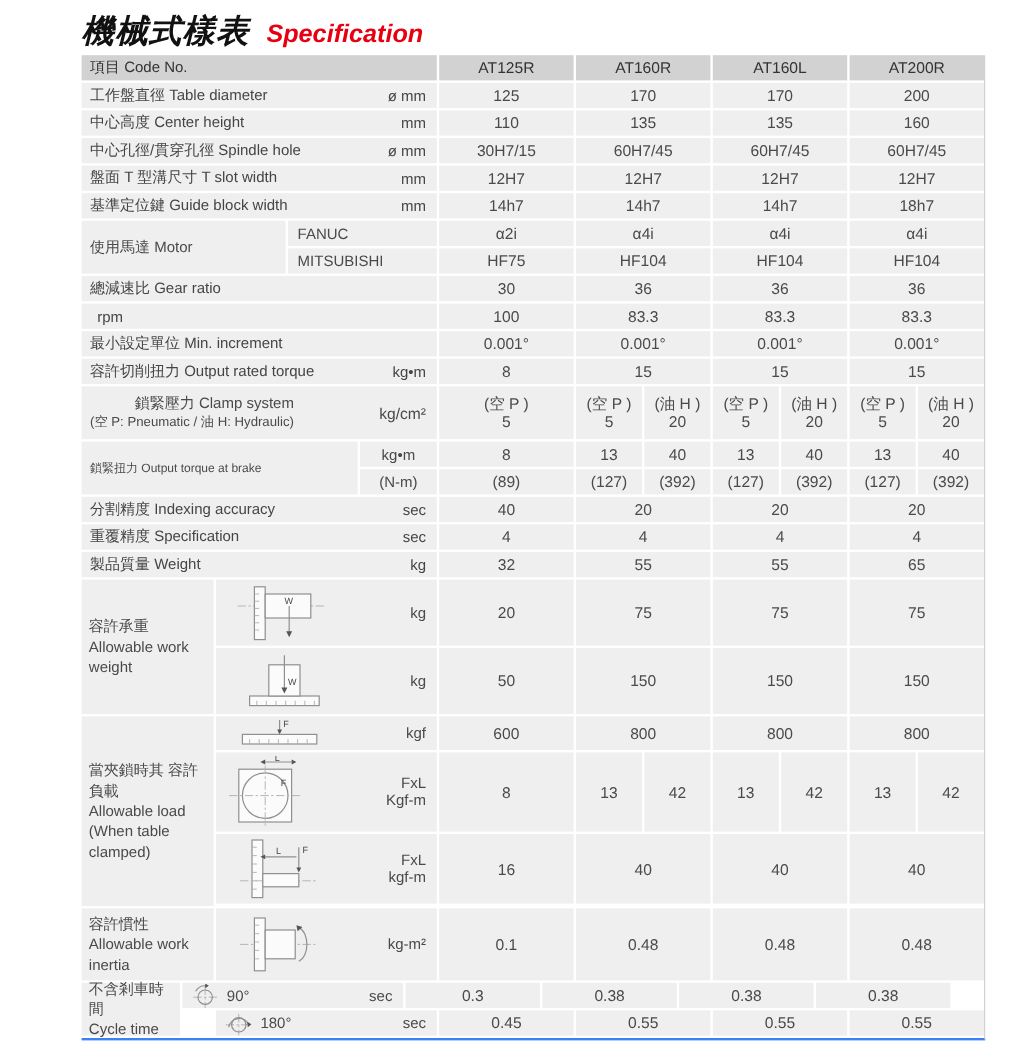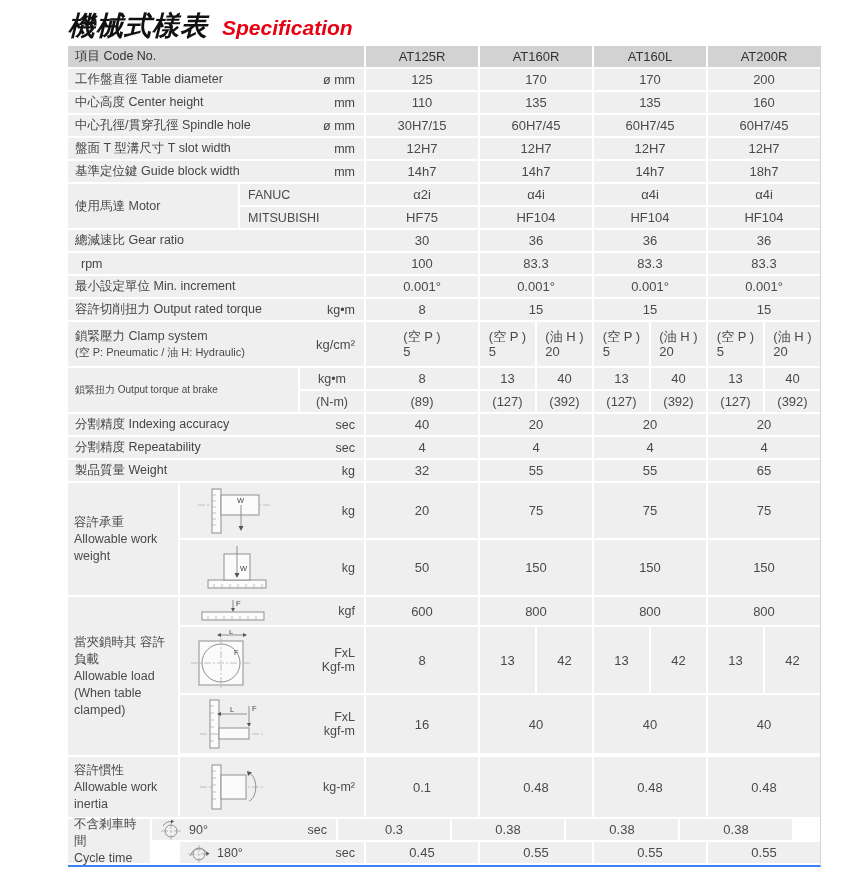--- a/index.html
+++ b/index.html
@@ -17,30 +17,30 @@
   .lbl{width:296px;justify-content:space-between;padding:0 9px 0 7px;font-size:12.5px;color:#454545;}
   .lbl .lab{white-space:nowrap;}
   .lbl .unit{white-space:nowrap;padding-left:6px;}
   .lbl.small .lab{font-size:10px;letter-spacing:-0.2px;}
   .v{width:112px;}
   .split{width:112px;display:flex;gap:2px;}
   .split .c{flex:1;}
   .sec{display:flex;gap:2px;margin-bottom:2px;}
   .stack{display:flex;flex-direction:column;gap:2px;flex:1;}
   .subrow{display:flex;gap:2px;}
-  .two{display:flex;flex-direction:column;justify-content:center;line-height:15px;}
+  .two{display:flex;flex-direction:column;justify-content:center;line-height:15px;text-align:center;}
   .lbl-narrow{width:170px;justify-content:flex-start;padding:0 7px;font-size:12.5px;}
   .brand{width:124px;justify-content:flex-start;padding:0 8px;font-size:12.5px;}
   .lbl-brake{width:230px;justify-content:flex-start;padding:0 7px;font-size:10px;}
   .unitcell{width:64px;font-size:12.5px;}
   .lbl-diagram{width:110px;flex-direction:column;justify-content:center;align-items:flex-start;padding:0 6px;font-size:12.5px;line-height:17px;}
   .dcell{width:184px;justify-content:space-between;padding:0 9px 0 8px;}
   .du{font-size:12.5px;text-align:right;line-height:14px;white-space:nowrap;}
   .clamp-lbl{width:296px;justify-content:space-between;padding:0 9px 0 7px;}
-  .clamp-lines{display:flex;flex-direction:column;line-height:16px;}
+  .clamp-lines{display:flex;flex-direction:column;line-height:16px;align-items:flex-end;}
   .clamp-lines .cl1{font-size:12.5px;}
   .clamp-lines .cl2{font-size:11px;}
   .angle-group{display:flex;align-items:center;gap:7px;}
   .angle-txt{font-size:12.5px;}
   svg{display:block;}
   .diag-stroke{stroke:#8f8f8f;fill:#fbfbfb;stroke-width:1;}
   .diag-line{stroke:#8f8f8f;stroke-width:1;fill:none;}
   .diag-dash{stroke:#b3b3b3;stroke-width:0.8;fill:none;stroke-dasharray:7 2 2 2;}
   .diag-tick{stroke:#aaa;stroke-width:0.7;}
   .diag-arrow{fill:#555;}
@@ -278,21 +278,21 @@
         <span class="lab">分割精度 Indexing accuracy</span>
         <span class="unit">sec</span>
       </div>
     <div class="c v">40</div>
     <div class="c v">20</div>
     <div class="c v">20</div>
     <div class="c v">20</div>
   </div>
   <div class="row">
     <div class="c lbl">
-        <span class="lab">分割精度 Repeatability</span>
+        <span class="lab">重覆精度 Specification</span>
         <span class="unit">sec</span>
       </div>
     <div class="c v">4</div>
     <div class="c v">4</div>
     <div class="c v">4</div>
     <div class="c v">4</div>
   </div>
   <div class="row">
     <div class="c lbl">
         <span class="lab">製品質量 Weight</span>

